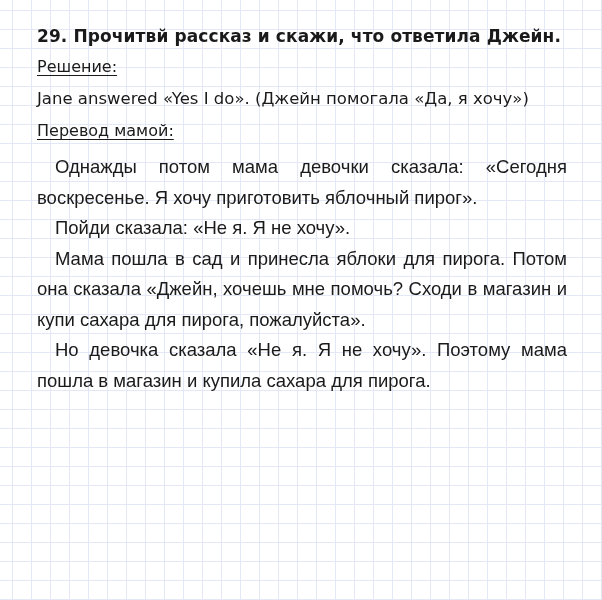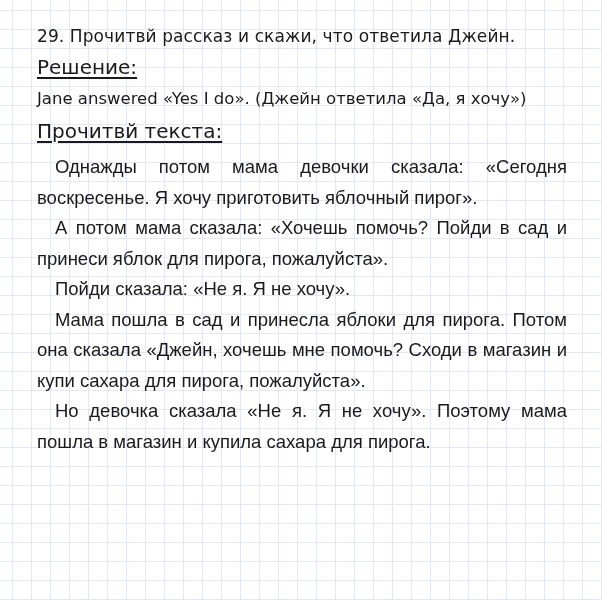--- a/index.html
+++ b/index.html
@@ -8,36 +8,35 @@
     background-color: #ffffff;
     background-image:
       linear-gradient(to right, #e4e8f6 1px, transparent 1px),
       linear-gradient(to bottom, #e4e8f6 1px, transparent 1px);
     background-size: 19px 19px;
     background-position: 12px 10px;
     font-family: "DejaVu Sans", sans-serif;
     color: #1a1a1a;
   }
   .page { position: absolute; left: 37px; top: 26px; width: 530px; }
-  .title { font-weight: normal; font-size: 17px; line-height: 20px; margin: 0; letter-spacing: 0.1px; }
-  .label { font-size: 20px; line-height: 20px; text-decoration: underline; text-underline-offset: 3px; margin-top: 11px; }
+  .title { font-weight: bold; font-size: 17px; line-height: 20px; margin: 0; letter-spacing: 0.1px; }
+  .label { font-size: 16px; line-height: 20px; text-decoration: underline; text-underline-offset: 3px; margin-top: 11px; }
   .answer { font-size: 16.5px; line-height: 20px; margin-top: 12px; }
   .label2 { margin-top: 12px; }
   .story { margin-top: 11px; font-family: "Liberation Sans", sans-serif; font-size: 18.5px; line-height: 30.5px; text-align: justify; }
   .story p { margin: 0; text-indent: 18px; }
 </style>
 </head>
 <body>
 
 <div class="page">
   <h1 class="title">29. Прочитвй рассказ и скажи, что ответила Джейн.</h1>
   <div class="label">Решение:</div>
-  <div class="answer">Jane answered «Yes I do». (Джейн ответила «Да, я хочу»)</div>
-  <div class="label label2">Прочитвй текста:</div>
+  <div class="answer">Jane answered «Yes I do». (Джейн помогала «Да, я хочу»)</div>
+  <div class="label label2">Перевод мамой:</div>
   <div class="story">
     <p>Однажды потом мама девочки сказала: «Сегодня воскресенье. Я хочу приготовить яблочный пирог».</p>
-    <p>А потом мама сказала: «Хочешь помочь? Пойди в сад и принеси яблок для пирога, пожалуйста».</p>
     <p>Пойди сказала: «Не я. Я не хочу».</p>
     <p>Мама пошла в сад и принесла яблоки для пирога. Потом она сказала «Джейн, хочешь мне помочь? Сходи в магазин и купи сахара для пирога, пожалуйста».</p>
     <p>Но девочка сказала «Не я. Я не хочу». Поэтому мама пошла в магазин и купила сахара для пирога.</p>
 
   </div>
 </div>
 
 </body></html>

